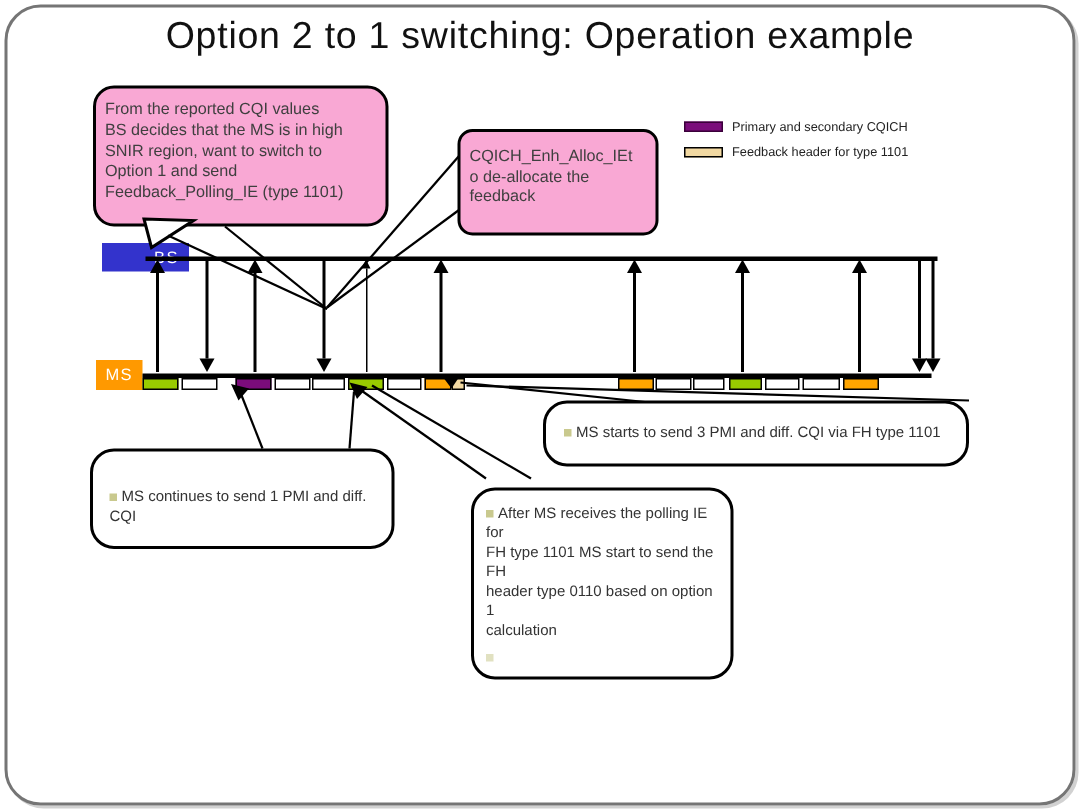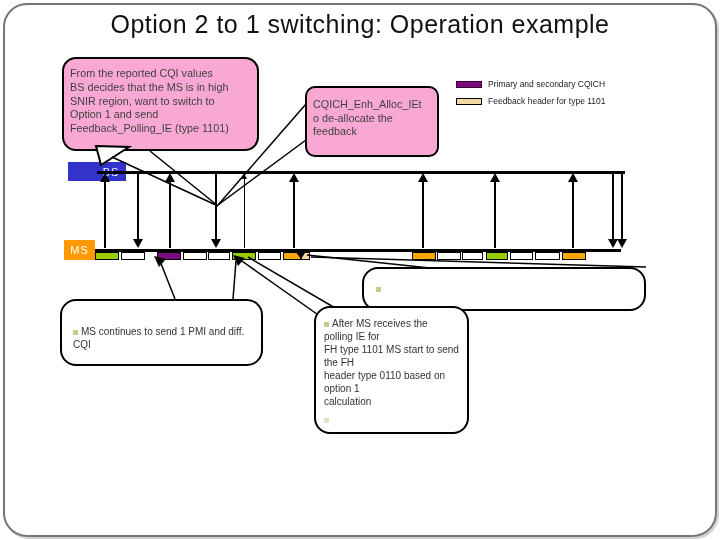--- a/index.html
+++ b/index.html
@@ -55,21 +55,21 @@
   .arrow-line{position:absolute;background:#000;}
   .arrow-head{position:absolute;width:0;height:0;}
 
   .note-box{
     position:absolute;box-sizing:border-box;background:#fff;
     border:2.5px solid #000;border-radius:16px;
     font-size:10px;color:#333;line-height:13px;
   }
   .note-left{left:60px;top:299px;width:203px;height:67px;padding:24px 8px 0 11px;}
   .note-right{left:362px;top:267px;width:284px;height:44px;padding:13px 8px 0 12px;}
-  .note-mid{left:314px;top:306px;width:155px;height:128px;padding:9px 8px;}
+  .note-mid{left:314px;top:325px;width:175px;height:128px;padding:9px 8px;}
   .bullet{
     display:inline-block;width:5px;height:5px;background:#C9C98E;
     margin-right:3px;flex:none;
   }
   .note-para{white-space:pre-line;margin:0;}
   .blank-bullet-row{height:14px;margin-top:5px;}
   .blank-bullet-row .bullet{opacity:0.55;}
   .pointer-svg{position:absolute;left:0;top:0;pointer-events:none;}
 </style>
 </head>
@@ -162,21 +162,21 @@
   <line x1="324" y1="319" x2="239" y2="259" stroke="#000" stroke-width="1.5"></line>
   <line x1="354" y1="319" x2="248" y2="257" stroke="#000" stroke-width="1.5"></line>
   <polygon points="233,255 245,258 238,266" fill="#000"></polygon>
 
   <line x1="307" y1="255" x2="430" y2="268" stroke="#000" stroke-width="1.5"></line>
   <line x1="311" y1="257" x2="646" y2="267" stroke="#000" stroke-width="1.5"></line>
   <polygon points="295,251 307,250 301,259" fill="#000"></polygon>
 </svg>
 
 <div class="note-box note-right">
-  <span class="bullet"></span>
+  <span class="bullet"></span><span>MS starts to send 3 PMI and diff. CQI via FH type 1101</span>
 </div>
 
 <div class="note-box note-left">
   <span class="bullet"></span><span>MS continues to send 1 PMI and diff. CQI</span>
 </div>
 
 <div class="note-box note-mid">
   <p class="note-para"><span class="bullet"></span><span>After MS receives the polling IE for
 FH type 1101 MS start to send the FH
 header type 0110 based on option 1

